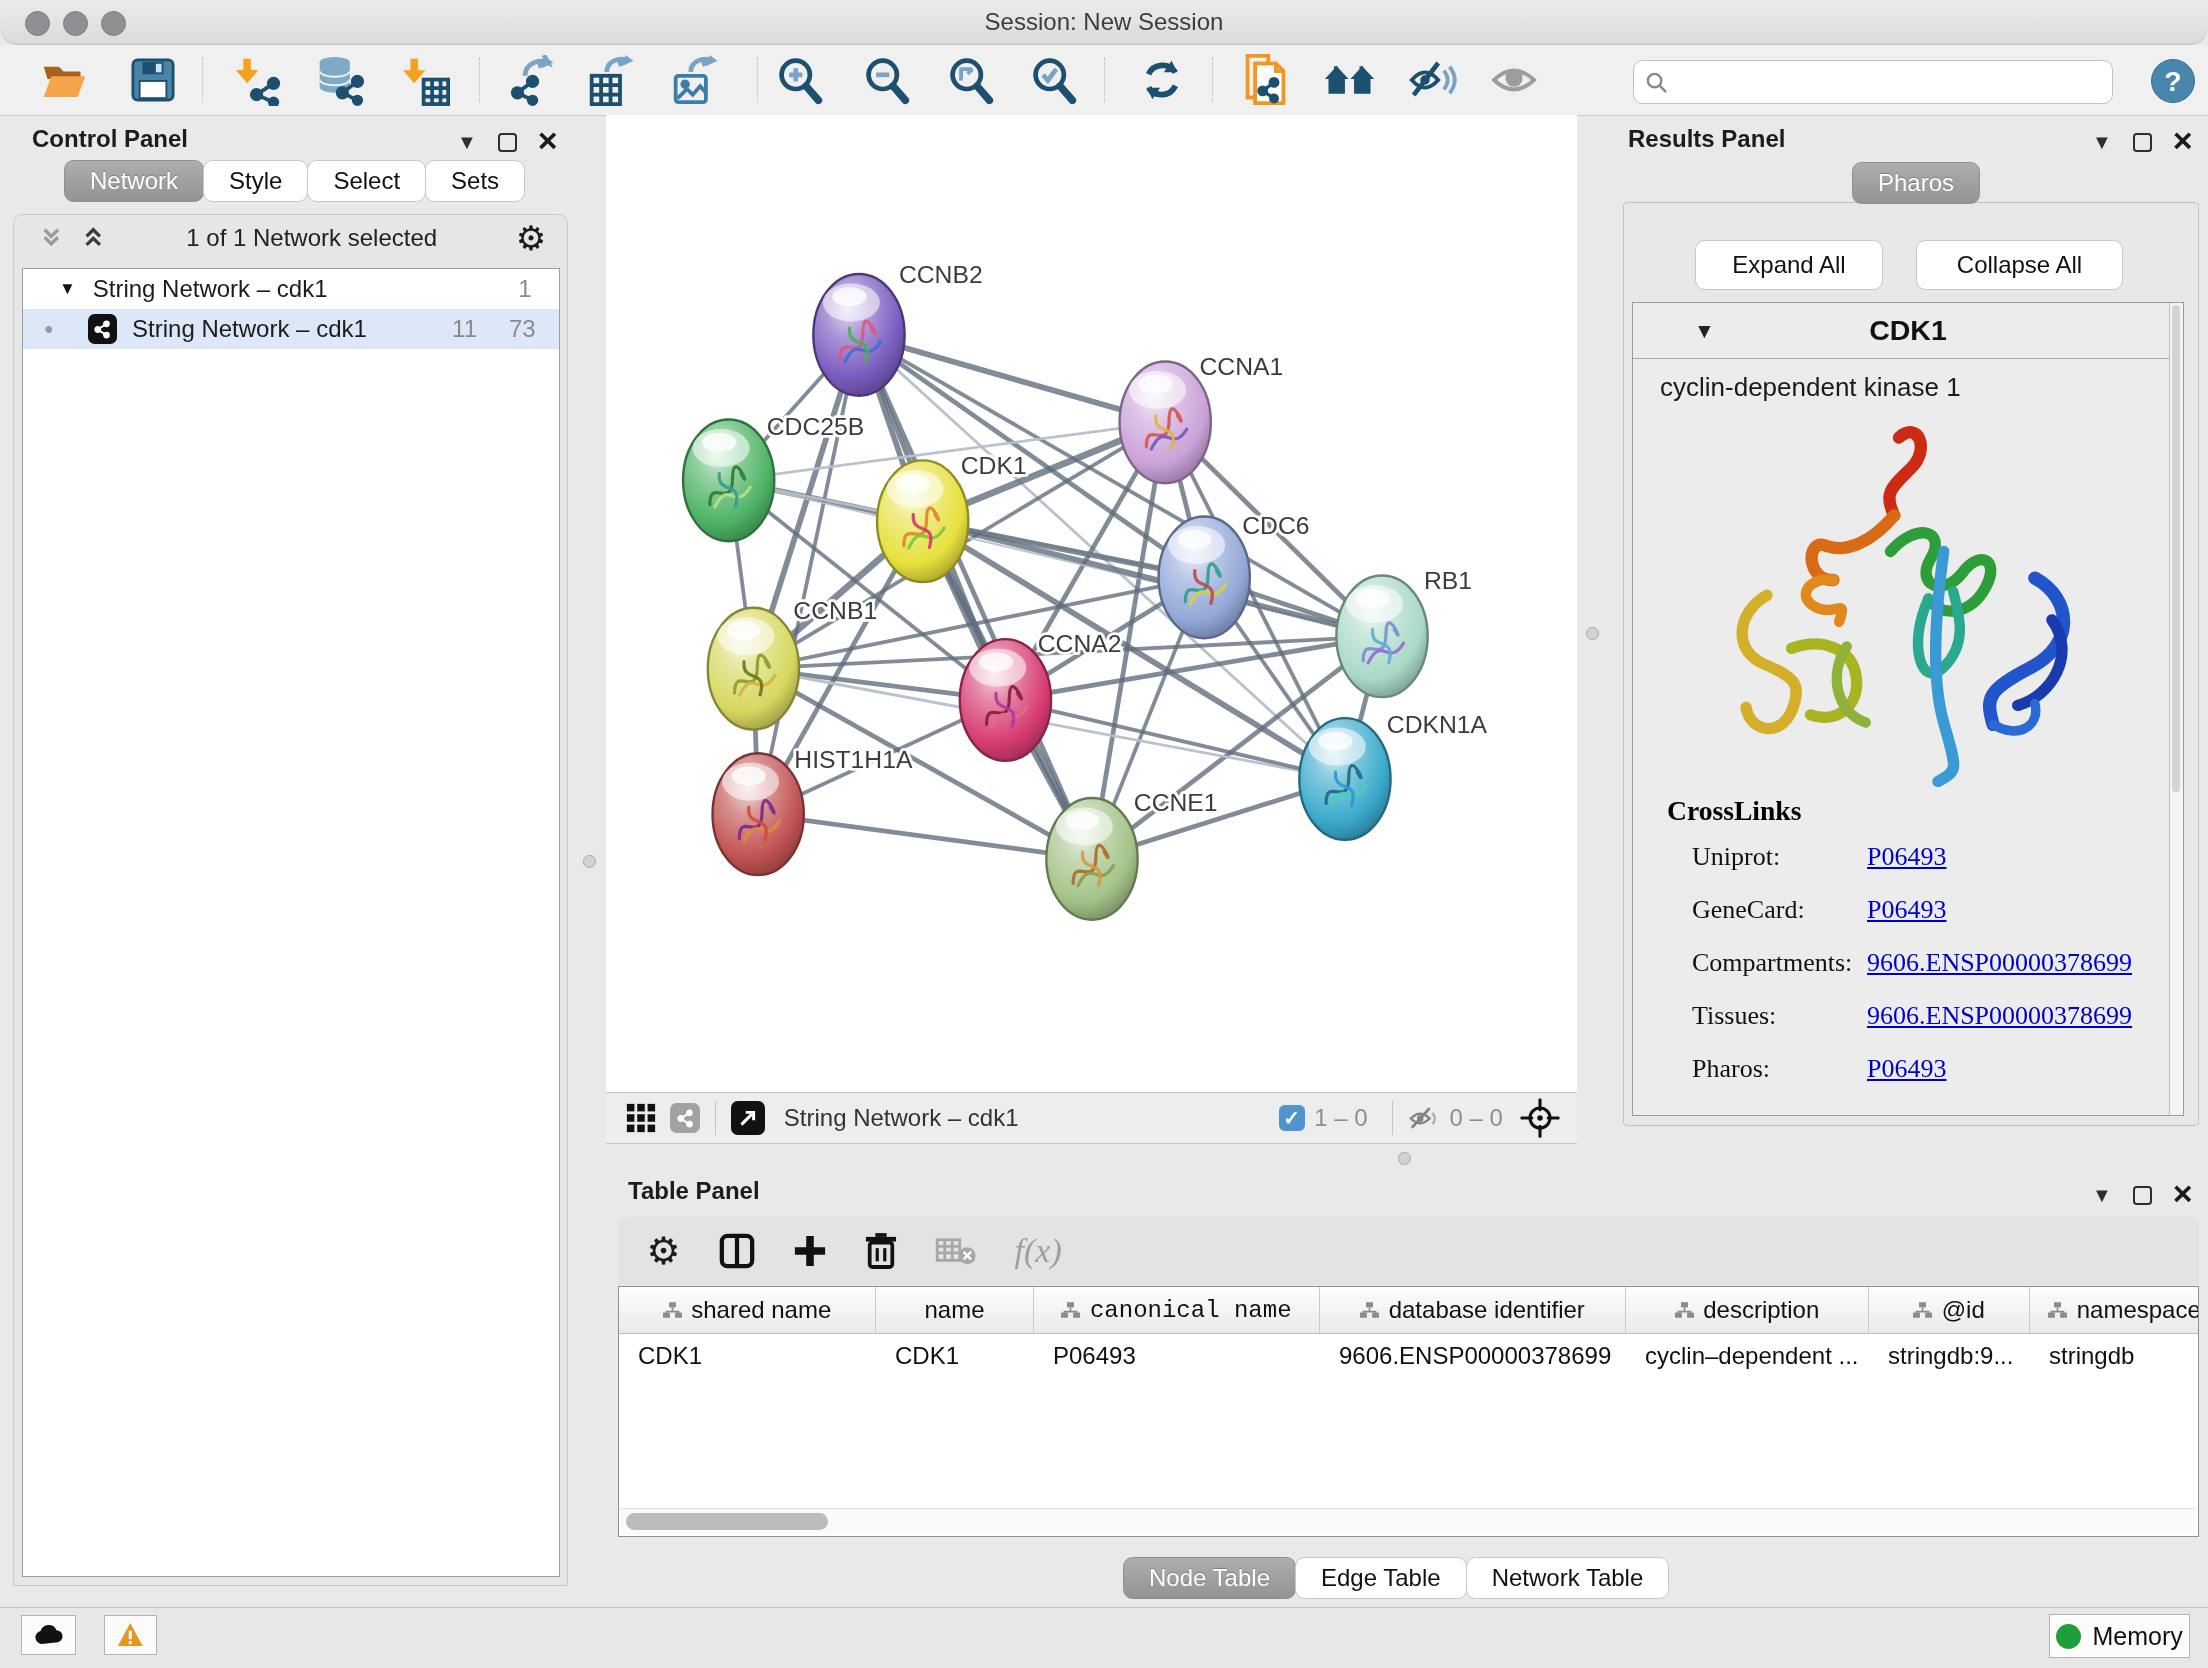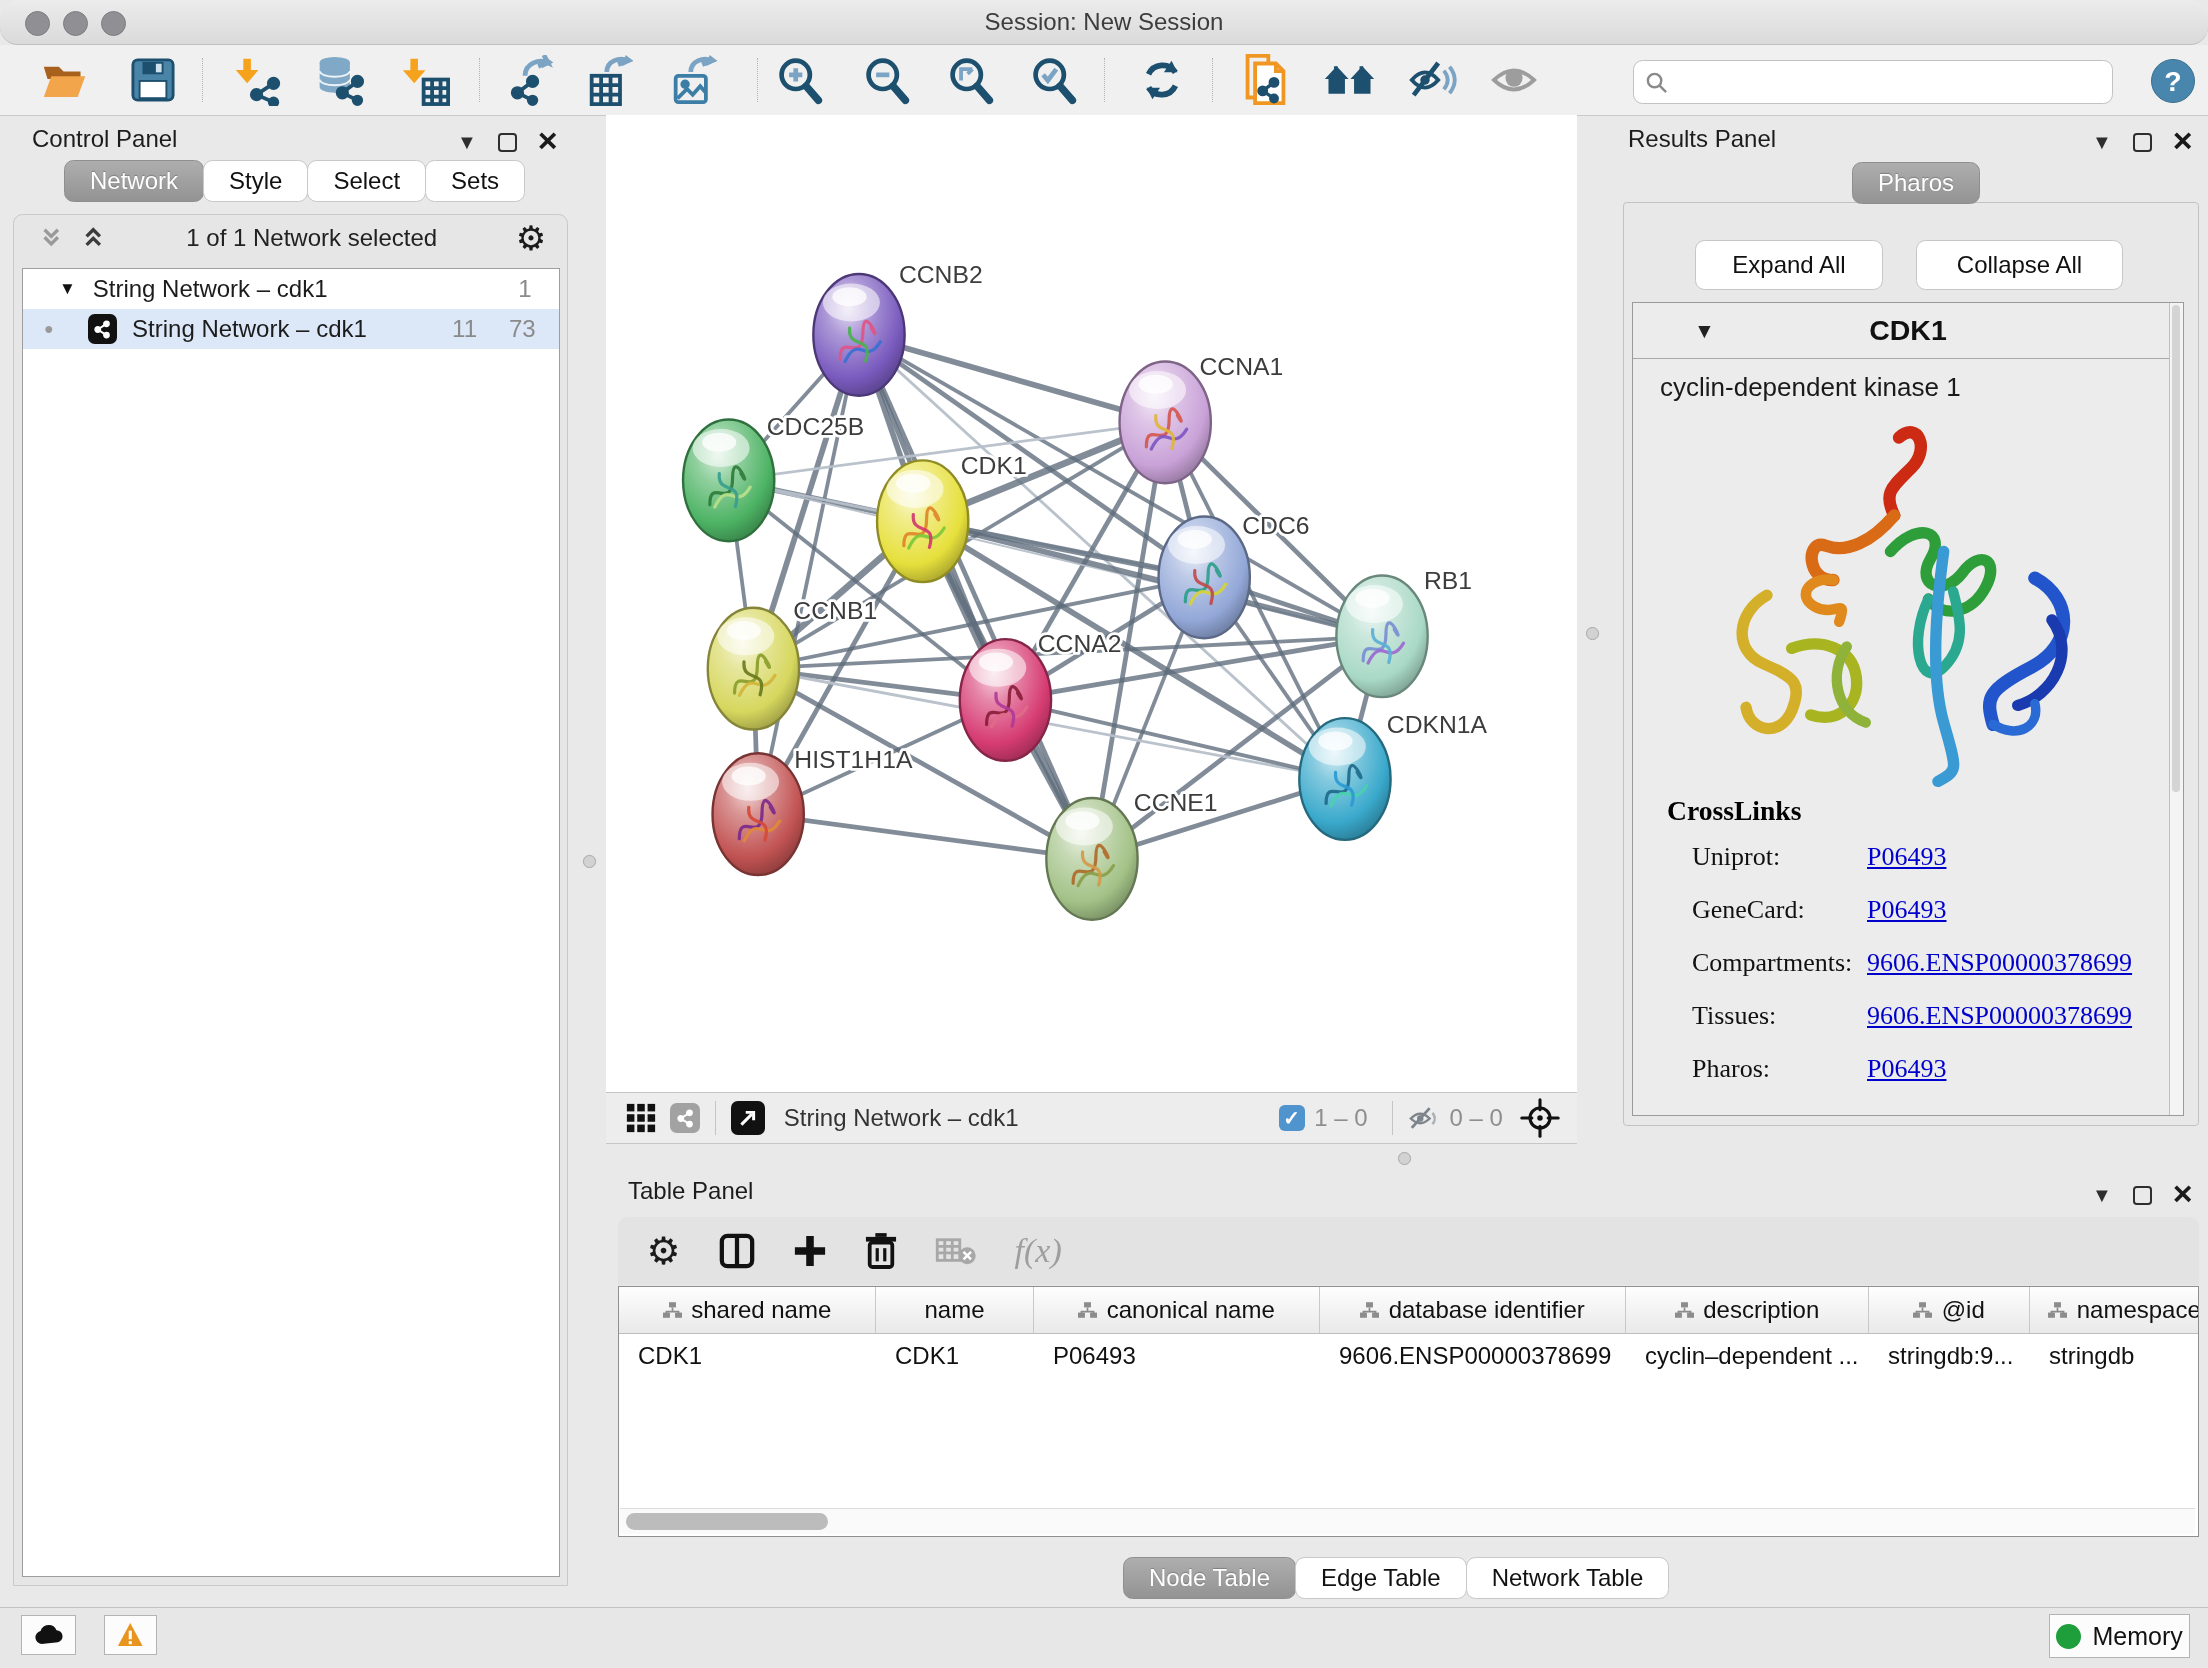--- a/index.html
+++ b/index.html
@@ -17,21 +17,21 @@
       border-bottom:1px solid #c9c9c9;}
   .tb-btn{position:absolute;top:8.6px;width:53px;height:53px;display:flex;align-items:center;justify-content:center;}
   .tb-sep{position:absolute;top:13.3px;width:0;height:44px;border-left:1.9px dotted #b3b3b3;}
   .searchbox{position:absolute;left:1633px;top:15px;width:480px;height:44px;background:#fff;
       border:1px solid #c2c2c2;border-radius:9.5px;display:flex;align-items:center;padding:0 11.4px;box-sizing:border-box;}
   .searchbox input{border:none;outline:none;flex:1;font-size:23px;font-family:"Liberation Sans",sans-serif;background:transparent;margin-left:9.5px;}
   .help-btn{position:absolute;left:2151px;top:14.3px;width:44px;height:44px;border-radius:50%;
       background:#4886ae;border:1.9px solid #3a708f;color:#fff;font-size:28.5px;font-weight:bold;
       display:flex;align-items:center;justify-content:center;box-sizing:border-box;}
   
-  .panel-title{position:absolute;font-size:24px;color:#1c1c1c;}
+  .panel-title{position:absolute;font-size:24px;color:#1c1c1c;font-weight:bold;}
   .hdr-icons{position:absolute;display:flex;align-items:center;gap:21px;}
   .hdr-icons .tri{font-size:20px;color:#2e2e2e;line-height:1;}
   .hdr-icons .sq{width:19px;height:19px;border:2.9px solid #2e2e2e;border-radius:3.8px;box-sizing:border-box;}
   .hdr-icons .x{font-size:34px;font-weight:bold;color:#1a1a1a;line-height:1;margin-top:-3.8px;}
   .tab{display:inline-flex;align-items:center;justify-content:center;height:42px;padding:0 25px;
       background:#fff;border:1px solid #c8c8c8;color:#111;font-size:24px;border-radius:9.5px;margin-left:-1px;box-sizing:border-box;}
   .tab.sel{background:linear-gradient(#aeaeae,#939393);color:#fff;border-color:#8f8f8f;
       text-shadow:0 -1px 1px rgba(0,0,0,.25);}
   .btn-white{display:flex;align-items:center;justify-content:center;background:#fff;
       border:1px solid #c6c6c6;border-radius:9.5px;font-size:24px;color:#111;position:absolute;}
@@ -703,21 +703,21 @@
               <rect x="0" y="12" width="8" height="6"></rect>
               <rect x="14" y="12" width="8" height="6"></rect>
               <path d="M10 6 h2 v4 h-2 Z M3 10 h16 v2 H3 Z M3 10 h2 v3 h-2 Z M17 10 h2 v3 h-2 Z"></path>
             </g>
           </svg>
           <span>shared name</span>
         </div>
         <div class="th" style="width: 158px;">
           <span>name</span>
         </div>
-        <div class="th" style="width: 286px;">
+        <div class="th" style="width: 286px; font-family: Liberation Mono, monospace;">
           <svg width="19" height="16" viewBox="0 0 22 18">
             <g fill="#8c8c8c">
               <rect x="7" y="0" width="8" height="6"></rect>
               <rect x="0" y="12" width="8" height="6"></rect>
               <rect x="14" y="12" width="8" height="6"></rect>
               <path d="M10 6 h2 v4 h-2 Z M3 10 h16 v2 H3 Z M3 10 h2 v3 h-2 Z M17 10 h2 v3 h-2 Z"></path>
             </g>
           </svg>
           <span>canonical name</span>
         </div>

